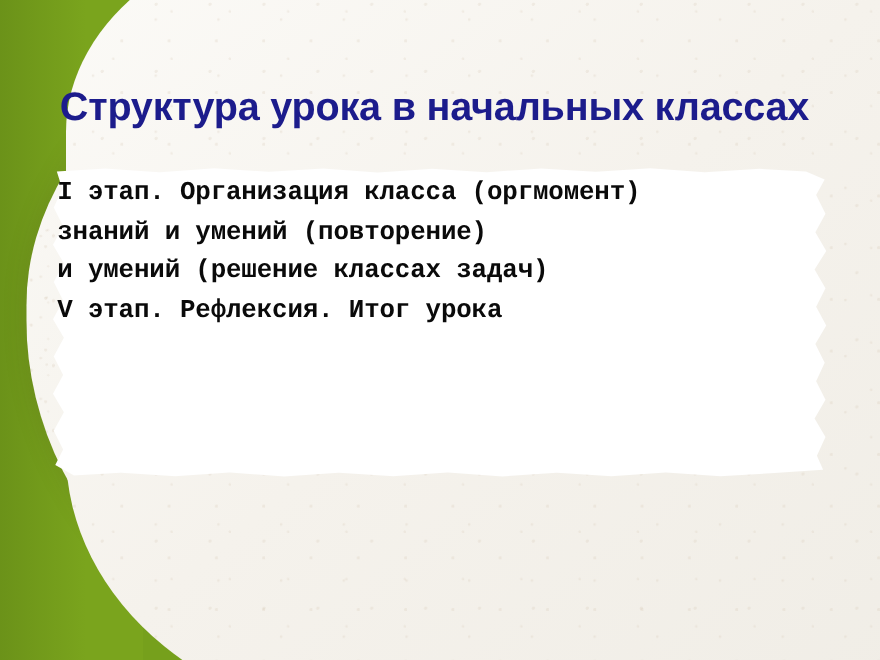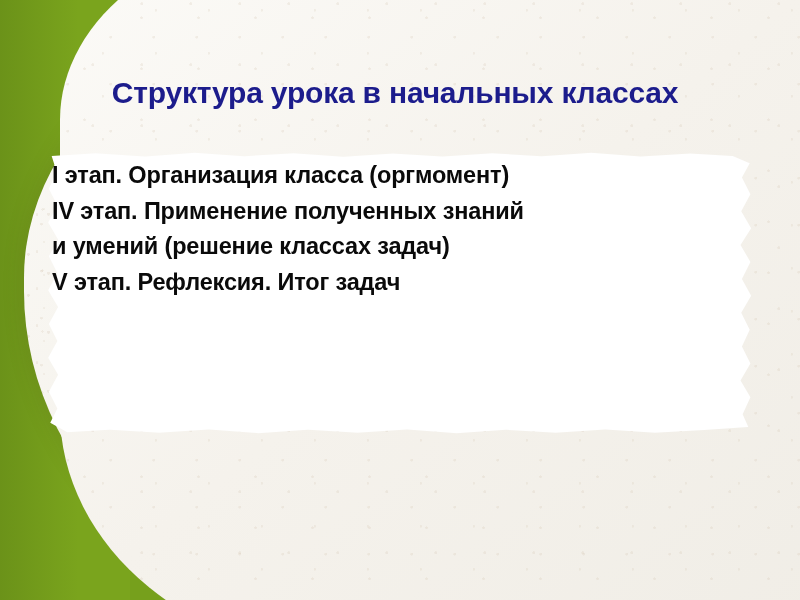--- a/index.html
+++ b/index.html
@@ -71,21 +71,21 @@
     border-radius: 34% 14% 20% 40% / 26% 12% 16% 34%;
   }
 
   
   .title {
     position: absolute;
     left: 0;
     top: 76px;
     width: 790px;
     text-align: center;
-    font-size: 30px;
+    font-size: 36px;
     font-weight: bold;
     color: #1c1c8c;
     letter-spacing: -0.2px;
     white-space: nowrap;
   }
 
   
   .card-wrap {
     position: absolute;
     left: 46px;
@@ -124,20 +124,21 @@
     position: absolute;
     left: 52px;
     top: 158px;
     width: 740px;
     font-size: 23.5px;
     font-weight: bold;
     color: #0a0a0a;
     line-height: 35.5px;
     letter-spacing: -0.15px;
     white-space: nowrap;
+    font-family: Liberation Mono, monospace;
   }
   .body-text .line {
     display: block;
     height: 35.5px;
   }
 </style>
 </head>
 <body>
 
 <div id="slide">
@@ -149,18 +150,18 @@
   <div class="paper2"></div>
 
   <div class="title">Структура урока в начальных классах</div>
 
   <div class="card-wrap">
     <div class="card"></div>
   </div>
 
   <div class="body-text">
     <span class="line">I этап. Организация класса (оргмомент)</span>
-    <span class="line">IV этап. Применение полученных знаний</span>
+    <span class="line">знаний и умений (повторение)</span>
     <span class="line">и умений (решение классах задач)</span>
-    <span class="line">V этап. Рефлексия. Итог задач</span>
+    <span class="line">V этап. Рефлексия. Итог урока</span>
   </div>
 
 </div>
 
 </body></html>

